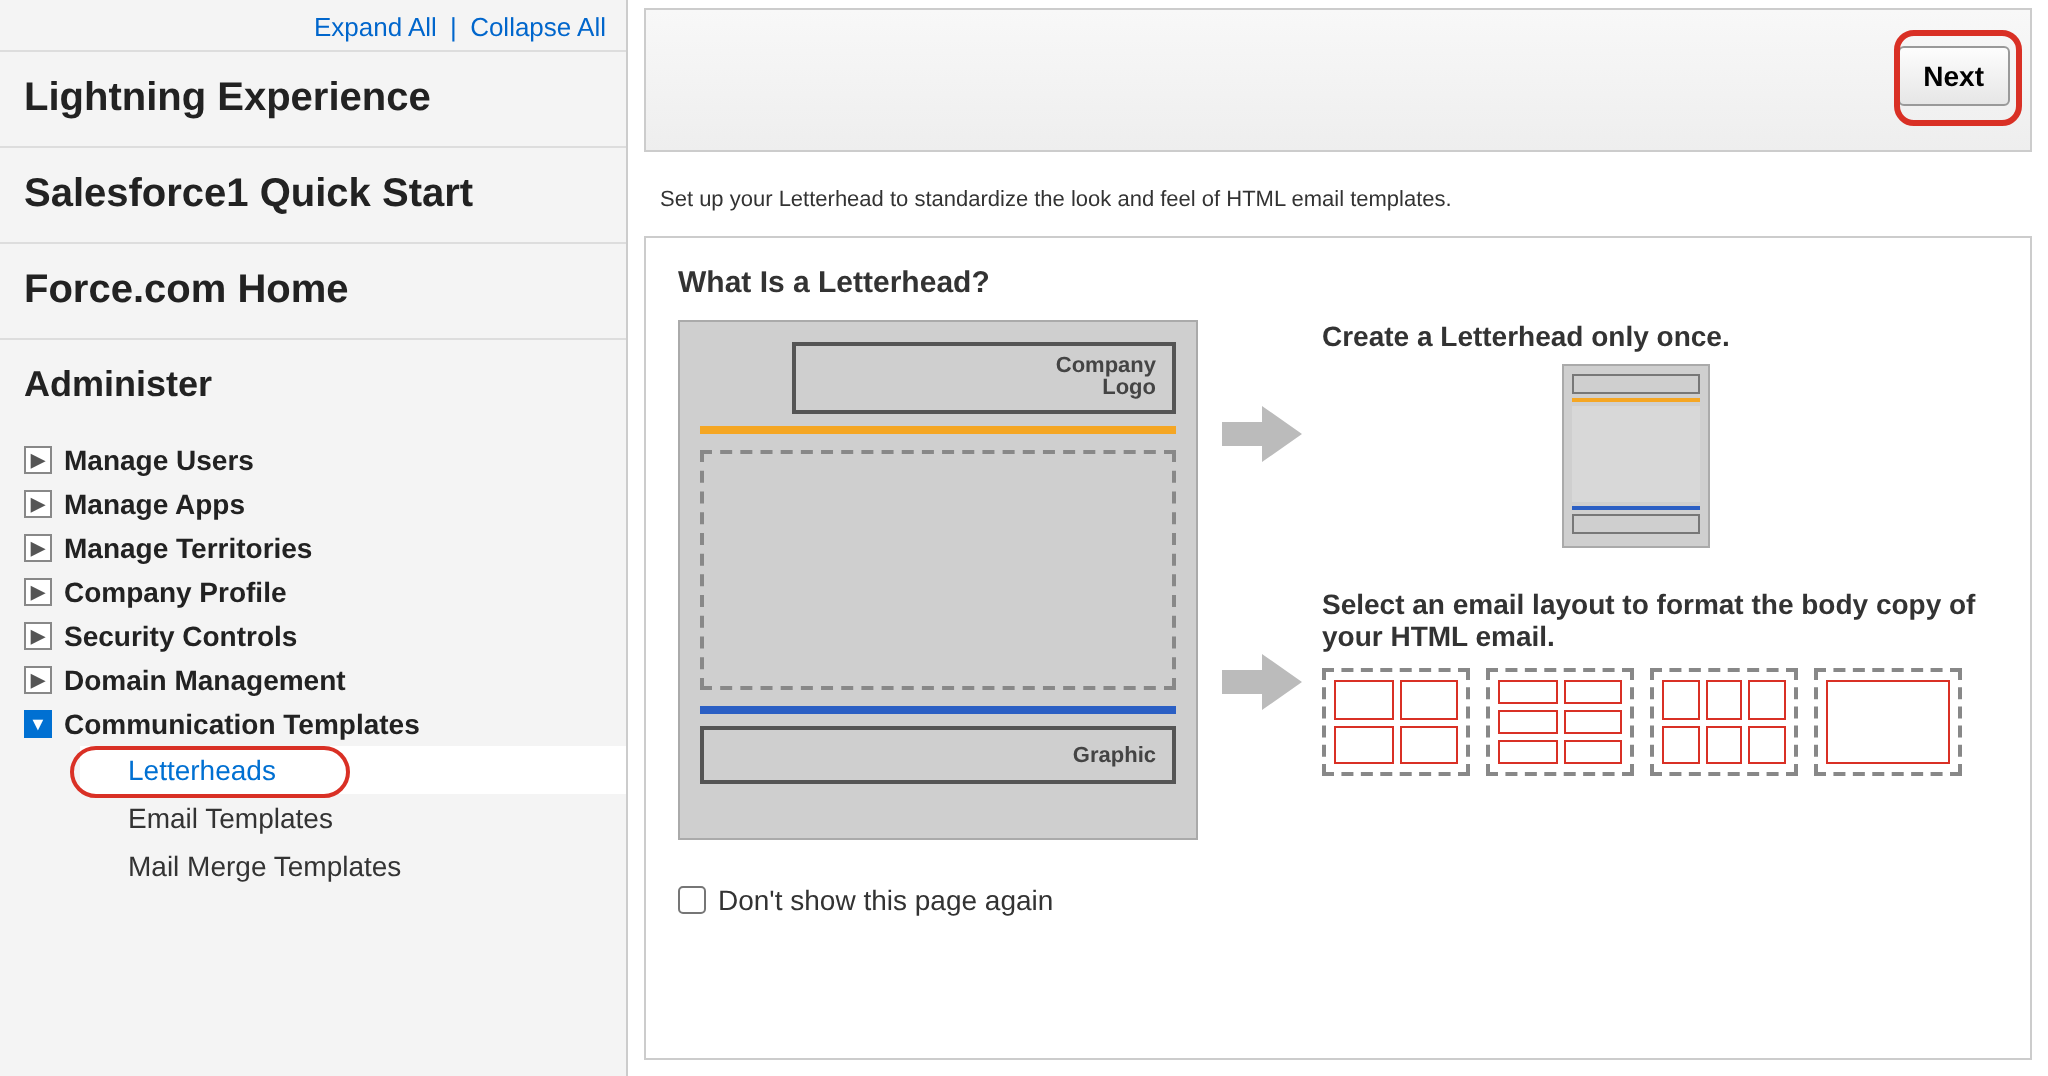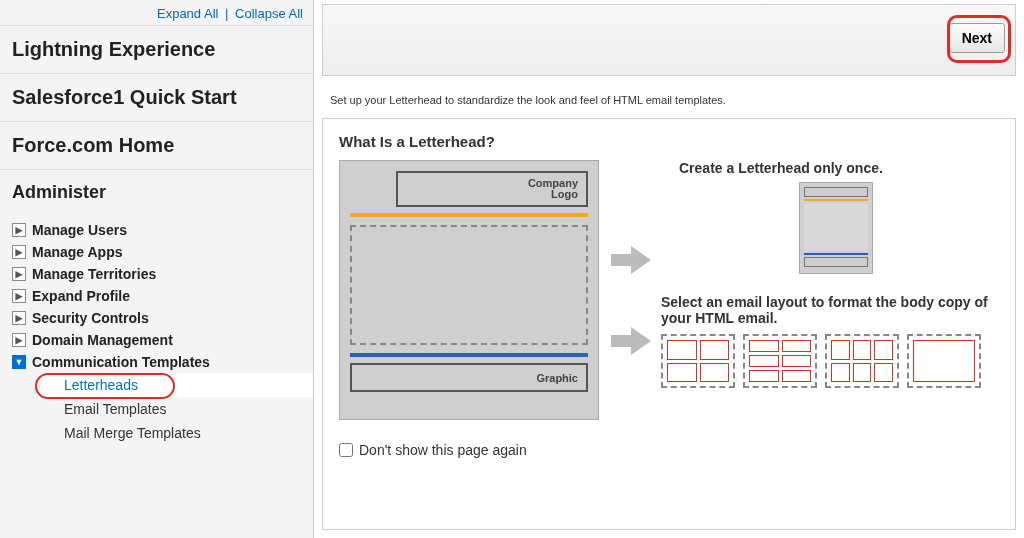--- a/index.html
+++ b/index.html
@@ -27,21 +27,21 @@
 .content { border: 1px solid #ccc; margin: 6px 8px 8px 8px; padding: 14px 16px; flex: 1; }
 .content h3 { font-size: 15px; font-weight: bold; margin-bottom: 10px; }
 .diagram-row { display: flex; gap: 12px; }
 .letterhead-preview { width: 260px; height: 260px; background: #cfcfcf; border: 1px solid #aaa; padding: 10px; position: relative; }
 .lh-logo { border: 2px solid #555; height: 36px; display: flex; align-items: center; justify-content: flex-end; padding-right: 8px; font-size: 11px; color: #444; font-weight: bold; line-height: 1; text-align: right; margin-left: 46px; }
 .lh-accent-top { height: 4px; background: #f5a623; margin-top: 6px; }
 .lh-body { border: 2px dashed #888; height: 120px; margin-top: 8px; }
 .lh-accent-bot { height: 4px; background: #2b5fc4; margin-top: 8px; }
 .lh-graphic { border: 2px solid #555; height: 29px; margin-top: 6px; display: flex; align-items: center; justify-content: flex-end; padding-right: 8px; font-size: 11px; color: #444; font-weight: bold; }
 .diagram-right { flex: 1; }
-.create-row { display: flex; align-items: flex-end; gap: 28px; margin-bottom: 10px; }
+.create-row { display: flex; align-items: center; gap: 10px; margin-bottom: 10px; }
 .arrow { width: 40px; height: 28px; }
 .callout-title { font-weight: bold; font-size: 14px; margin-bottom: 6px; }
 .mini-letterhead { width: 74px; height: 92px; background: #cfcfcf; border: 1px solid #aaa; margin-left: 120px; padding: 4px; }
 .mini-letterhead .m1 { height: 10px; border: 1px solid #777; display:flex; justify-content:flex-end; align-items:center; font-size:4px; padding-right:2px; }
 .mini-letterhead .m2 { height: 2px; background: #f5a623; margin-top: 2px; }
 .mini-letterhead .m3 { height: 48px; background: #d8d8d8; margin-top: 2px; }
 .mini-letterhead .m4 { height: 2px; background: #2b5fc4; margin-top: 2px; }
 .mini-letterhead .m5 { height: 10px; border: 1px solid #777; margin-top: 2px; }
 .select-row { display: flex; align-items: center; gap: 10px; margin-top: 20px; }
 .layouts { display: flex; gap: 8px; margin-top: 8px; flex-wrap: nowrap; }
@@ -76,21 +76,21 @@
       <div class="tree-item">
           <span class="tree-icon">▶</span>
           <span>Manage Apps</span>
         </div>
       <div class="tree-item">
           <span class="tree-icon">▶</span>
           <span>Manage Territories</span>
         </div>
       <div class="tree-item">
           <span class="tree-icon">▶</span>
-          <span>Expand Profile</span>
+          <span>Company Profile</span>
         </div>
       <div class="tree-item">
           <span class="tree-icon">▶</span>
           <span>Security Controls</span>
         </div>
       <div class="tree-item">
           <span class="tree-icon">▶</span>
           <span>Domain Management</span>
         </div>
       <div class="tree-item">

